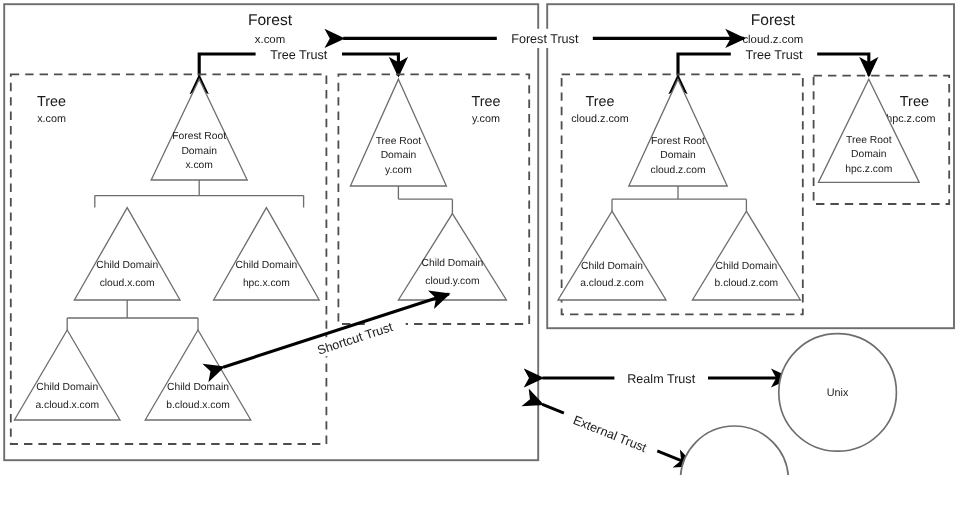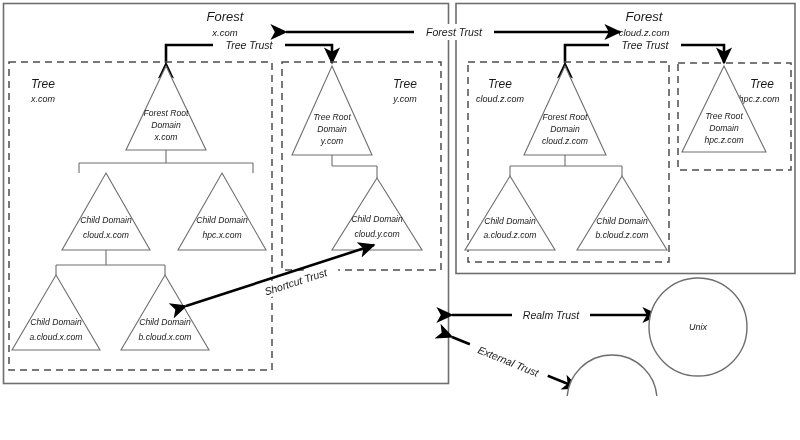--- a/index.html
+++ b/index.html
@@ -1,20 +1,19 @@
 <!DOCTYPE html>
 <html><head>
 <meta charset="utf-8">
 <style>
   html,body{margin:0;padding:0;background:#ffffff;}
   #stage{
     position:relative;width:800px;height:396px;overflow:hidden;
     background:#ffffff;
     font-family:"Liberation Sans","DejaVu Sans",sans-serif;
-    font-style:italic;
   }
   #stage svg{position:absolute;left:0;top:0;width:800px;height:440px;}
   .lbl{fill:#1a1a1a;font-family:"Liberation Sans","DejaVu Sans",sans-serif;text-anchor:middle;}
   .t-forest{font-size:13px;}
   .t-forestdom{font-size:9.5px;}
   .t-tree{font-size:12px;}
   .t-treedom{font-size:9px;}
   .t-node{font-size:8.6px;}
   .t-trust{font-size:10.5px;}
   .t-circle{font-size:9px;}

